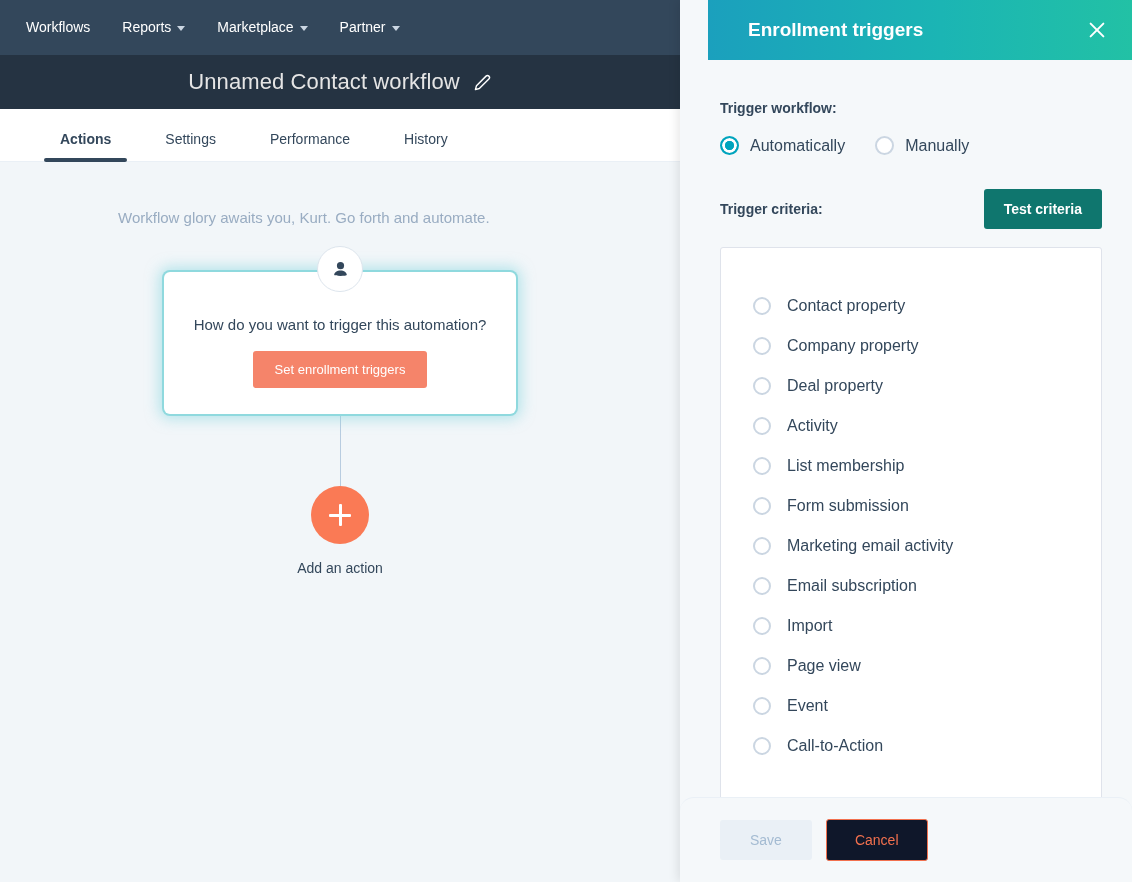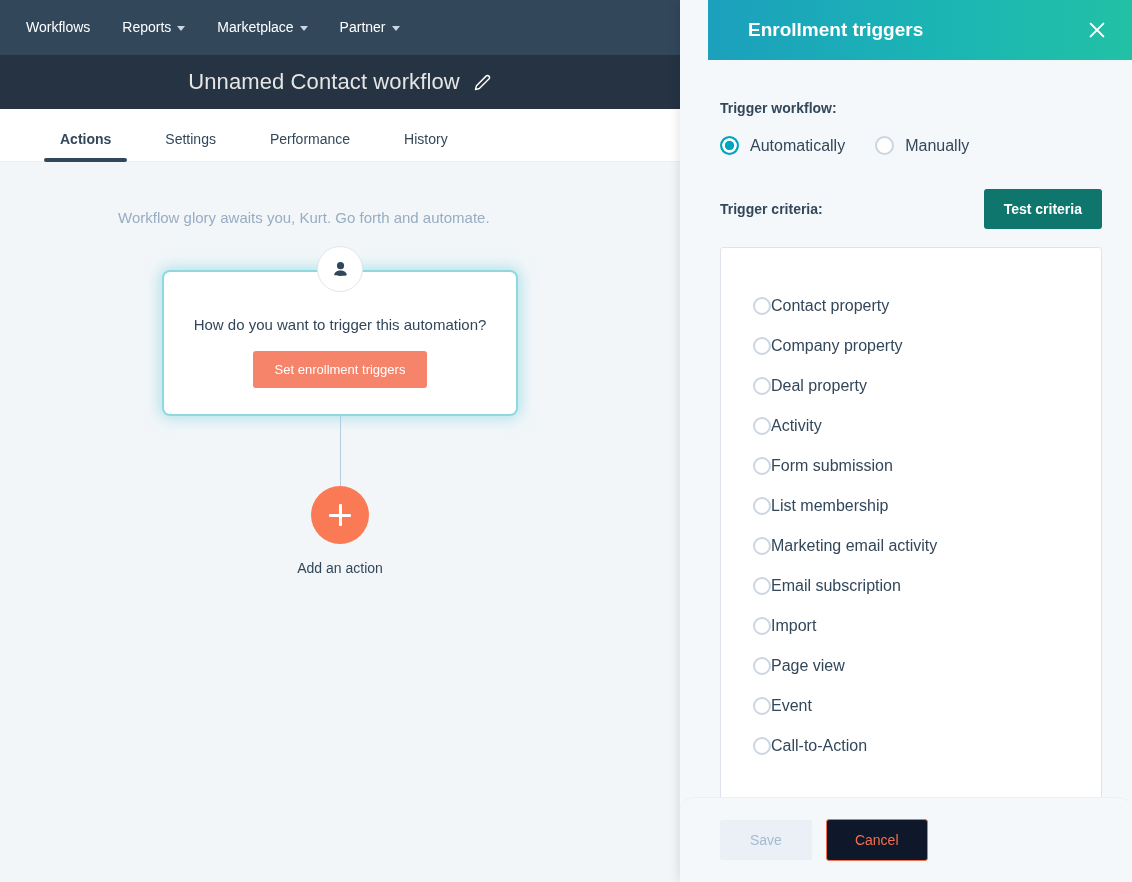--- a/index.html
+++ b/index.html
@@ -315,21 +315,21 @@
     background: #FFFFFF;
     border: 1px solid #DFE3EB;
     border-radius: 3px;
     height: 560px;
     padding: 38px 0 0 0;
     overflow: hidden;
   }
   .criteria-item {
     display: flex;
     align-items: center;
-    gap: 0;
+    gap: 16px;
     padding: 0 0 0 32px;
     height: 40px;
     cursor: pointer;
   }
   .criteria-item .radio { width: 18px; height: 18px; }
   .criteria-item .label {
     font-size: 16px;
     color: #33475B;
   }
 
@@ -488,25 +488,25 @@
         <div class="criteria-item">
           <span class="radio"></span>
           <span class="label">Deal property</span>
         </div>
         <div class="criteria-item">
           <span class="radio"></span>
           <span class="label">Activity</span>
         </div>
         <div class="criteria-item">
           <span class="radio"></span>
+          <span class="label">List membership</span>
+        </div>
+        <div class="criteria-item">
+          <span class="radio"></span>
           <span class="label">Form submission</span>
-        </div>
-        <div class="criteria-item">
-          <span class="radio"></span>
-          <span class="label">List membership</span>
         </div>
         <div class="criteria-item">
           <span class="radio"></span>
           <span class="label">Marketing email activity</span>
         </div>
         <div class="criteria-item">
           <span class="radio"></span>
           <span class="label">Email subscription</span>
         </div>
         <div class="criteria-item">

